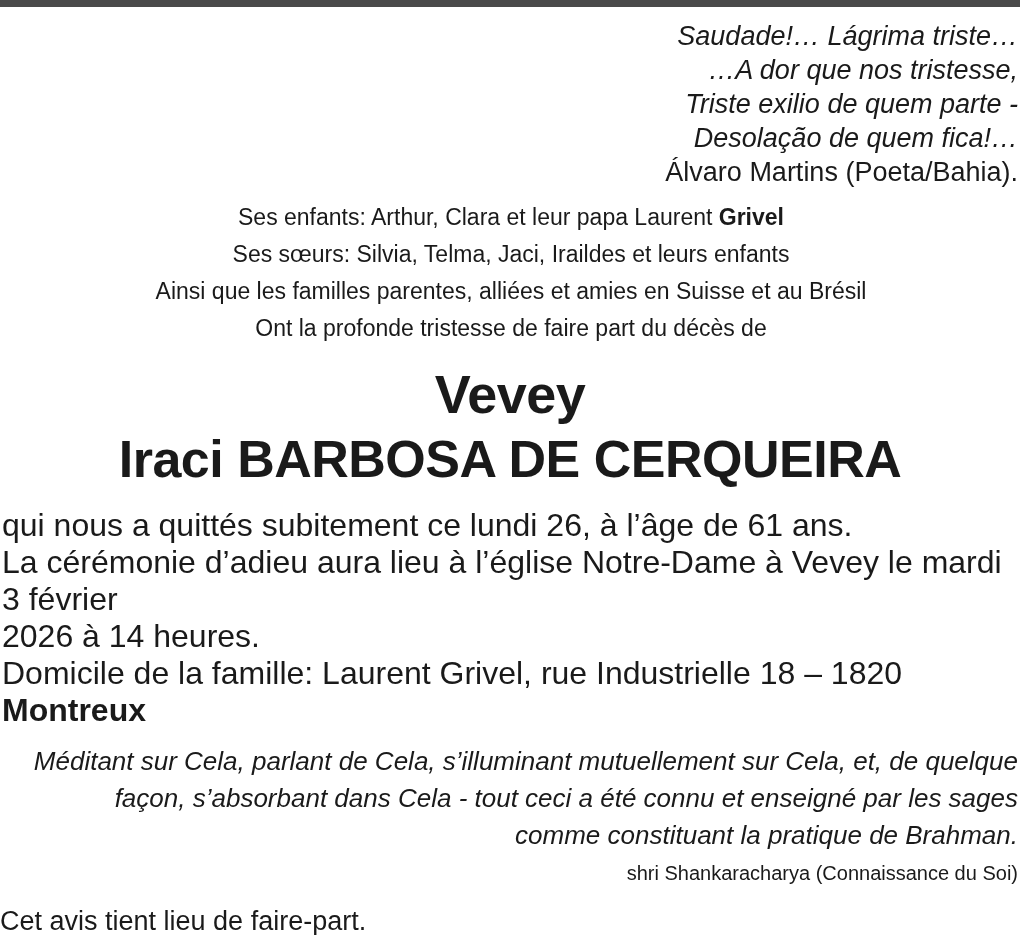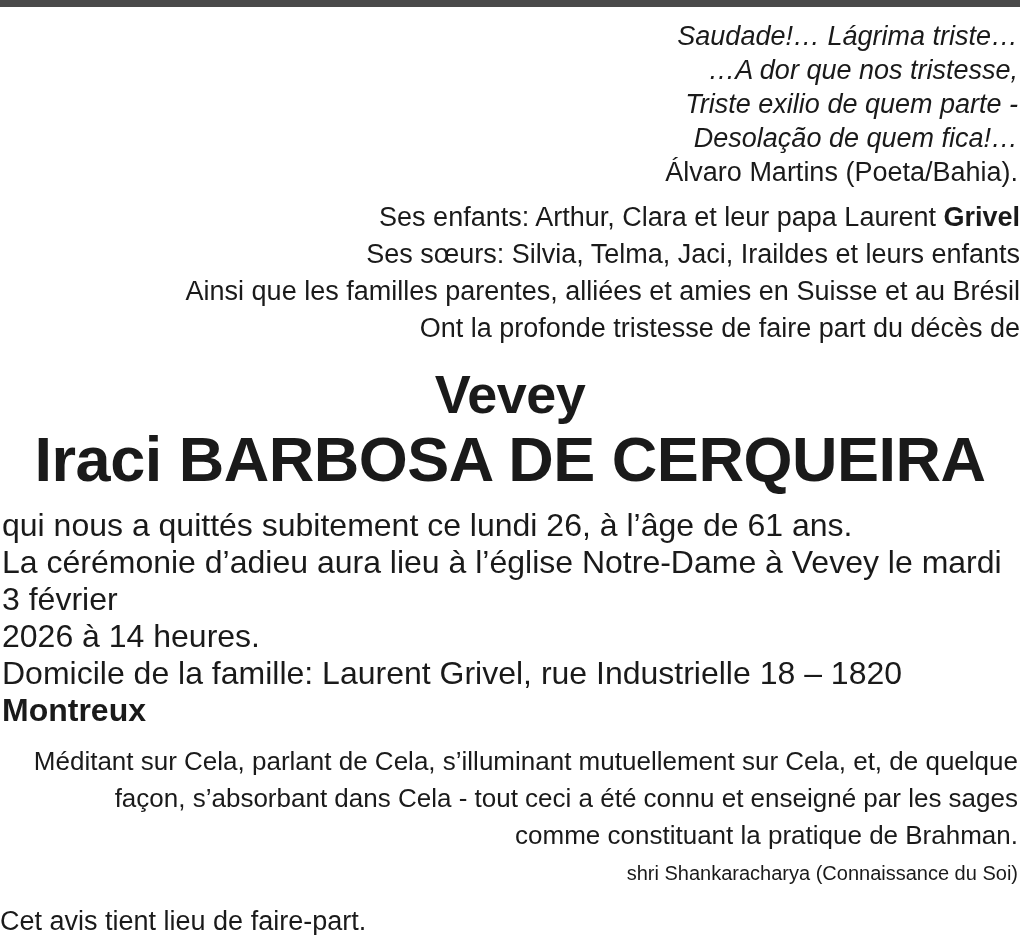--- a/index.html
+++ b/index.html
@@ -46,60 +46,61 @@
     font-size: 27px;
     line-height: 34px;
     padding: 12px 2px 0 0;
   }
   .epigraph .attrib {
     font-style: normal;
   }
 
   
   .family {
-    font-size: 27px;
+    font-size: 23px;
     line-height: 37px;
     padding: 10px 0 0 2px;
-    text-align: right;
+    text-align: center;
   }
   .family .strong {
     font-weight: bold;
   }
 
   
   .name-block {
     text-align: center;
     padding: 16px 0 6px 0;
   }
   .name-title {
     font-weight: bold;
     font-size: 54px;
     line-height: 62px;
     letter-spacing: -0.5px;
   }
   .name-main {
     font-weight: bold;
-    font-size: 63px;
+    font-size: 52px;
     line-height: 68px;
     letter-spacing: -0.5px;
   }
 
   
   .details {
     font-size: 32px;
     line-height: 37px;
     padding: 8px 0 0 2px;
     text-align: left;
   }
   .details .strong {
     font-weight: bold;
   }
 
   
   .quote {
+    font-style: italic;
     font-size: 26px;
     line-height: 37px;
     text-align: right;
     padding: 14px 2px 0 30px;
   }
   .quote-attrib {
     font-style: normal;
     text-align: right;
     font-size: 20px;
     line-height: 38px;

